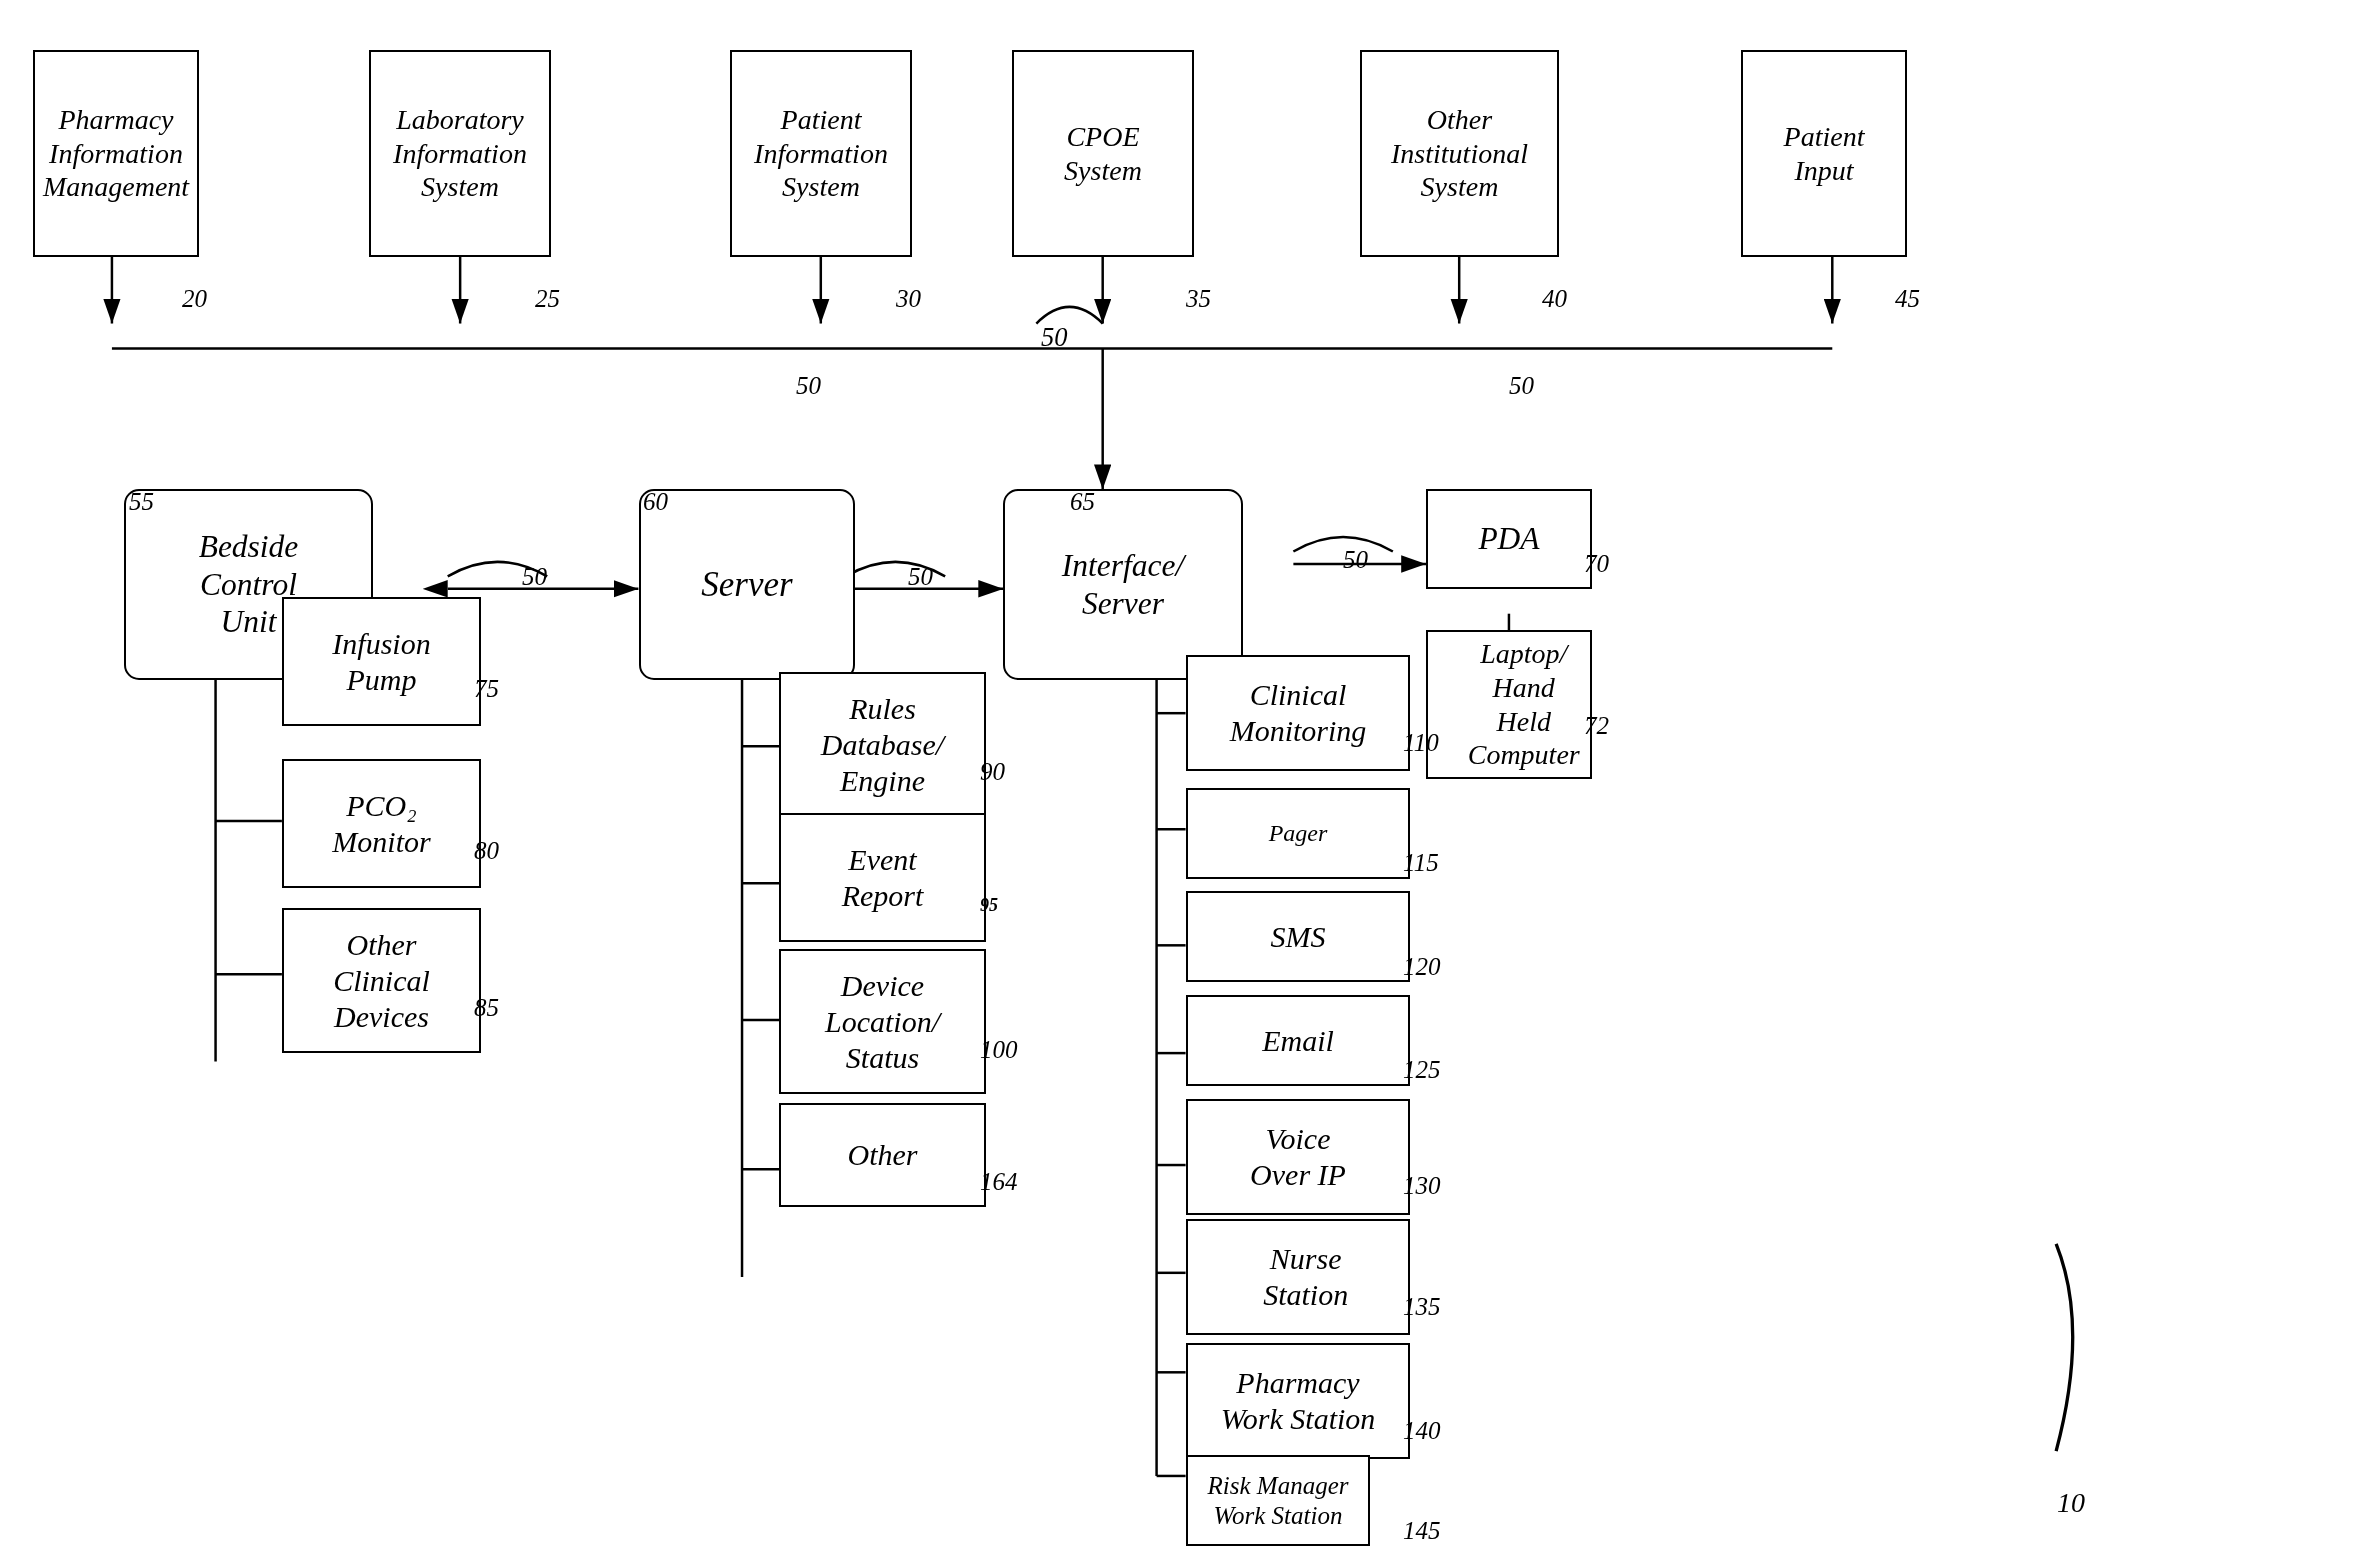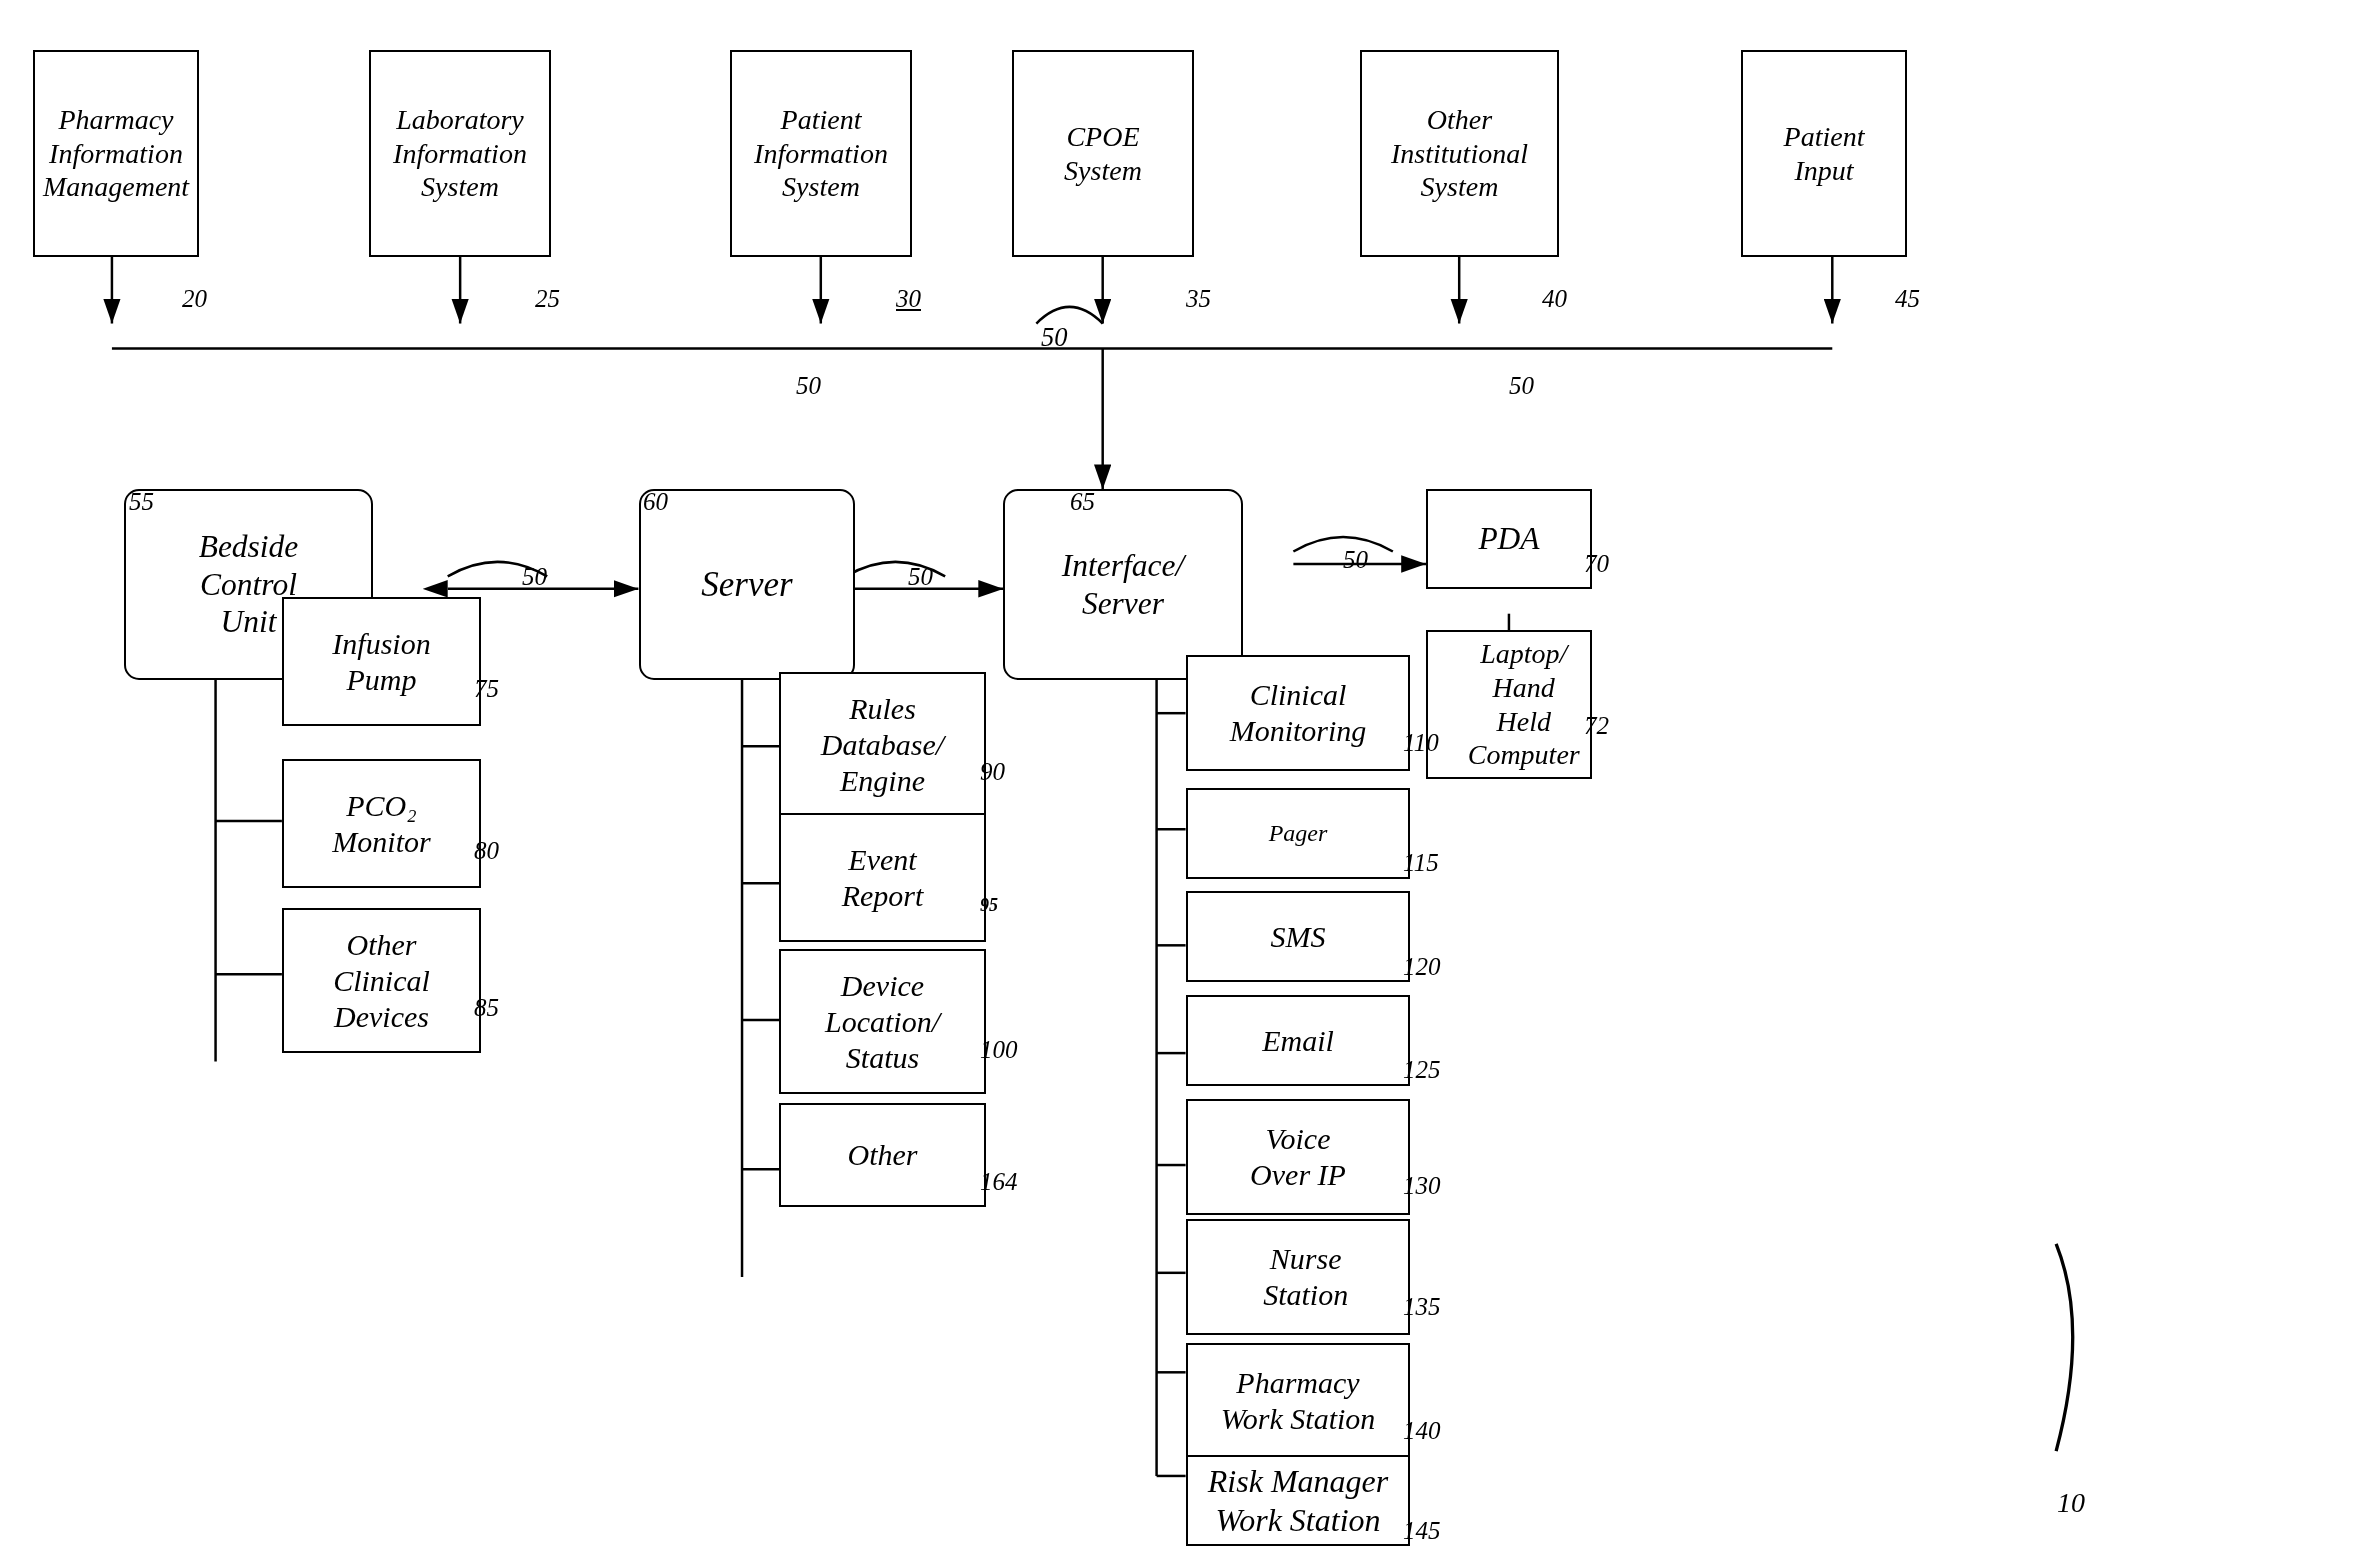--- a/index.html
+++ b/index.html
@@ -143,21 +143,21 @@
 Information
 System</span>
   </div>
   <div class="label" style="left:535px; top:257px;">25</div>
 
   <div class="box" style="left:730px; top:50px; width:182px; height:207px; font-size:28px;">
     <span style="white-space:pre-line;">Patient
 Information
 System</span>
   </div>
-  <div class="label" style="left:896px; top:257px;text-decoration:underline;">30</div>
+  <div class="label" style="left:896px; top:257px;">30</div>
 
   <div class="box" style="left:1012px; top:50px; width:182px; height:207px; font-size:28px;">
     <span style="white-space:pre-line;">CPOE
 System</span>
   </div>
   <div class="label" style="left:1186px; top:257px;">35</div>
 
   <div class="box" style="left:1360px; top:50px; width:199px; height:207px; font-size:28px;">
     <span style="white-space:pre-line;">Other
 Institutional
@@ -289,21 +289,21 @@
 Station</span>
   </div>
   <div class="label" style="left:1403px; top:1265px; font-size:25px;">135</div>
 
   <div class="box" style="left:1186px; top:1343px; width:224px; height:116px; font-size:30px;">
     <span style="white-space:pre-line;">Pharmacy
 Work Station</span>
   </div>
   <div class="label" style="left:1403px; top:1389px; font-size:25px;">140</div>
 
-  <div class="box" style="left:1186px; top:1455px; width:224px; height:91px; font-size:32px;">
+  <div class="box" style="left:1186px; top:1455px; width:184px; height:91px; font-size:25px;">
     <span style="white-space:pre-line;">Risk Manager
 Work Station</span>
   </div>
   <div class="label" style="left:1403px; top:1489px; font-size:25px;">145</div>
 
   <div class="label" style="left:2057px; top:1459px; font-size:28px;">10</div>
 
 </div>
 
 

